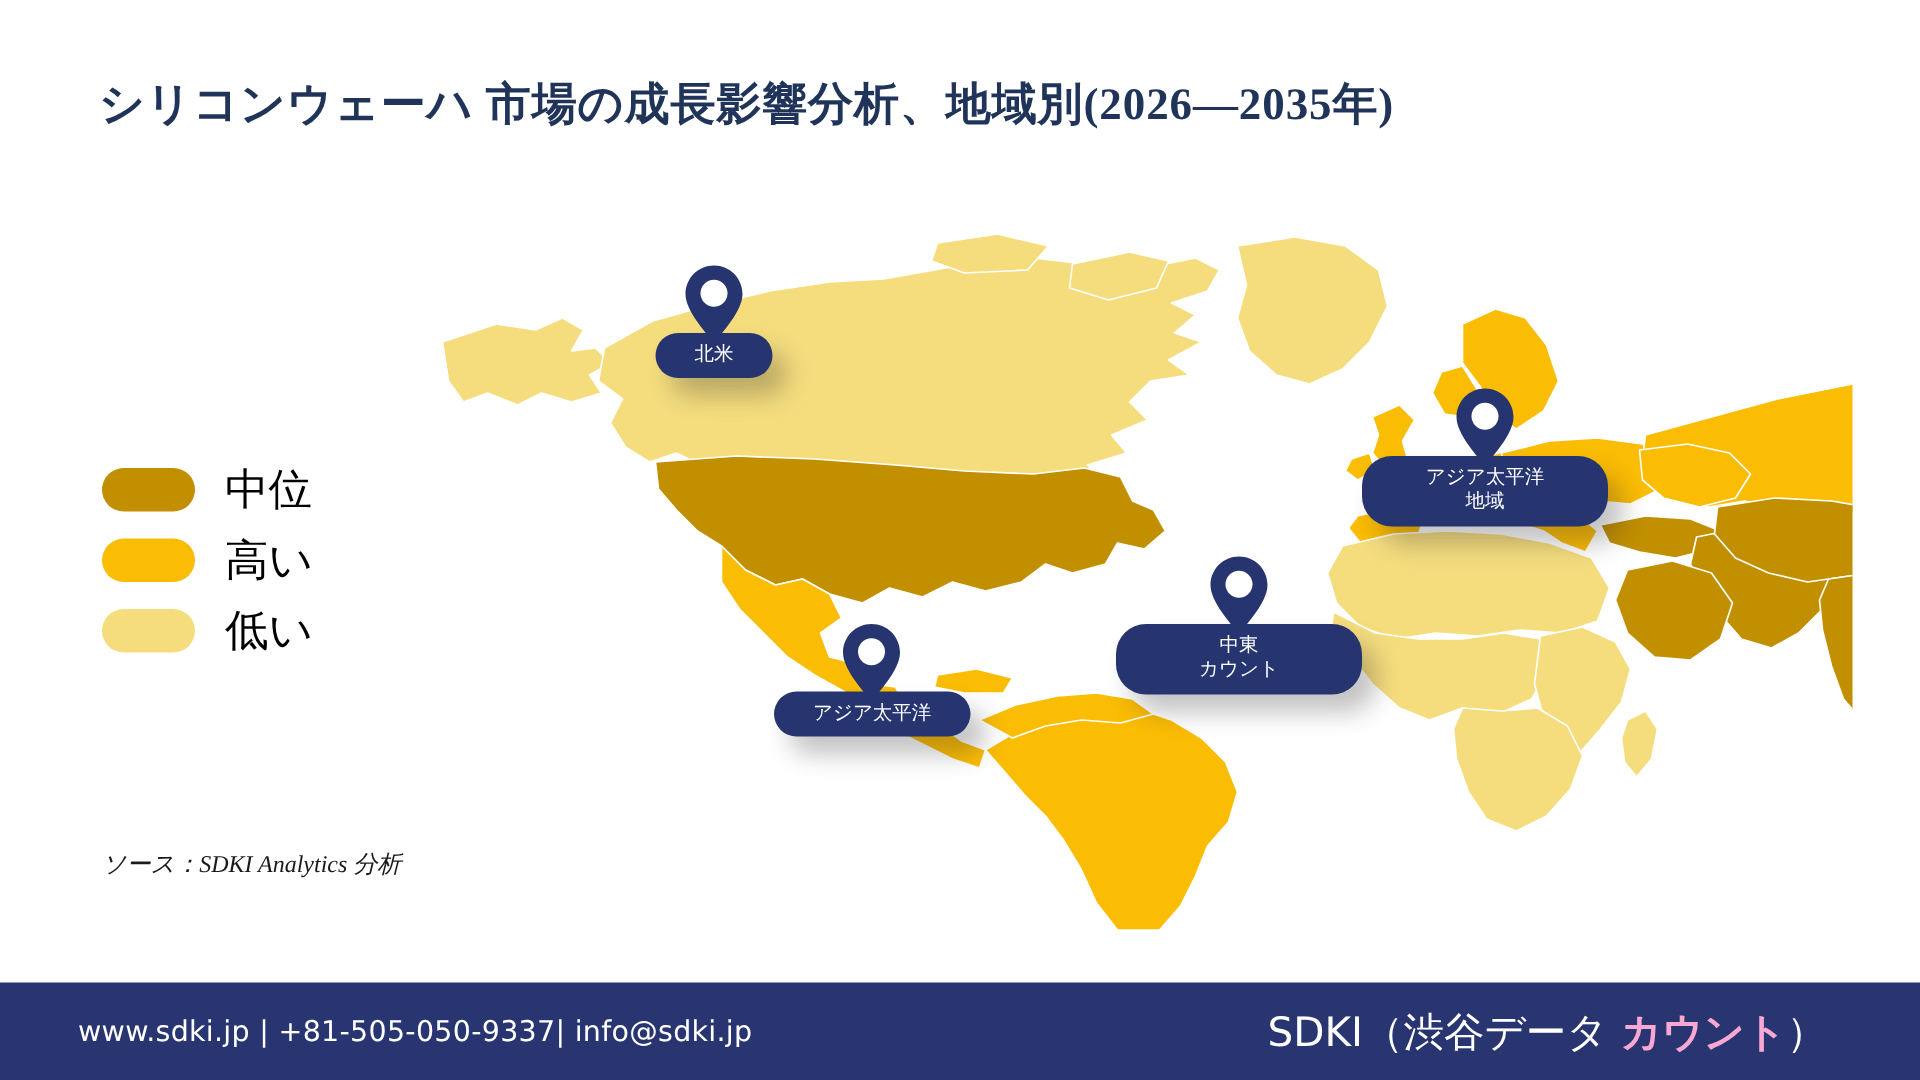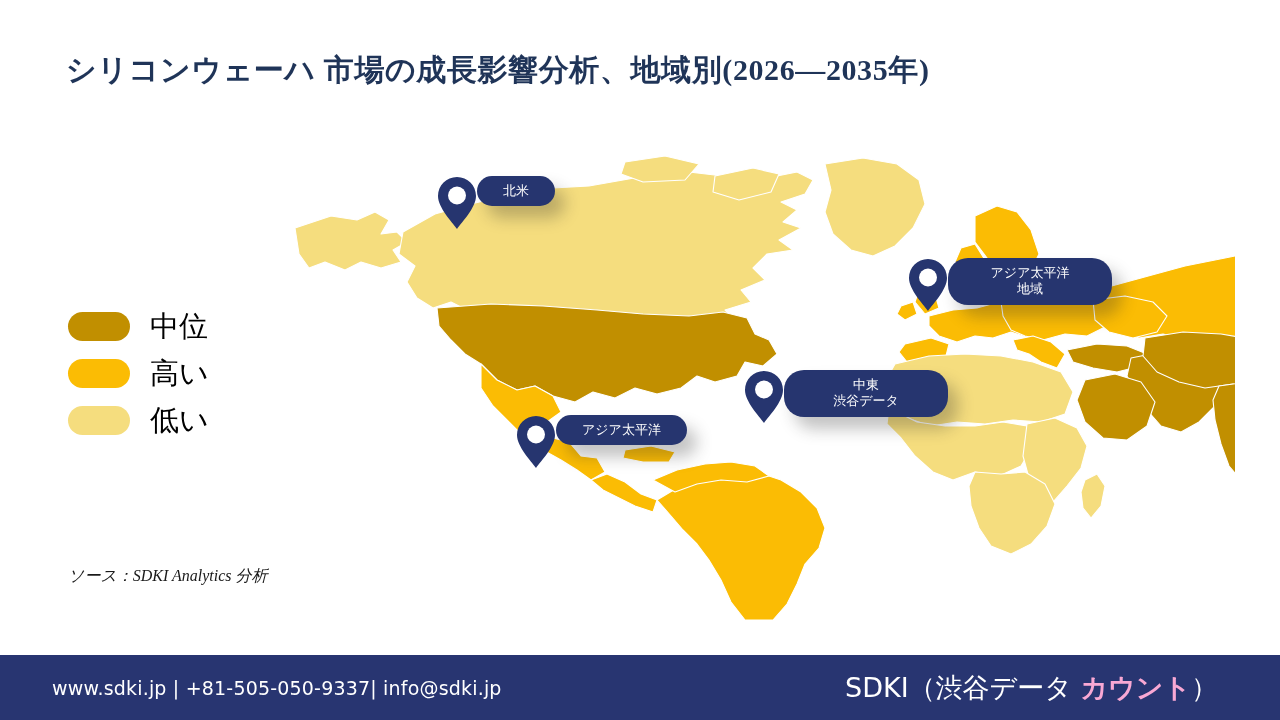--- a/index.html
+++ b/index.html
@@ -75,22 +75,22 @@
     top: 150px;
     width: 950px;
     height: 470px;
   }
   #world-map { display: block; width: 950px; height: 470px; }
 
   
   .marker {
     position: absolute;
     display: flex;
-    flex-direction: row;
-    align-items: flex-start;
+    flex-direction: column;
+    align-items: center;
   }
   .marker-pin {
     position: relative;
     z-index: 3;
     margin-bottom: -13px;
   }
   .marker-pill {
     position: relative;
     z-index: 2;
     background: #26356f;
@@ -286,21 +286,21 @@
   </div>
 
   <div class="marker big" style="left:459px; top:220px; position:absolute;">
     <span class="marker-pin">
       <svg width="40" height="54" viewBox="0 0 40 54">
           <path d="M20 1C9.5 1 1 9.5 1 20c0 11.5 14 26 19 33 5-7 19-21.5 19-33C39 9.5 30.5 1 20 1z" fill="#26356f"></path>
           <circle cx="20" cy="19.5" r="9" fill="#ffffff"></circle>
         </svg>
     </span>
     <span class="marker-pill">中東
-渋谷データ</span>
+カウント</span>
   </div>
 
   <div class="marker" style="left:231px; top:265px; position:absolute;">
     <span class="marker-pin">
       <svg width="40" height="54" viewBox="0 0 40 54">
           <path d="M20 1C9.5 1 1 9.5 1 20c0 11.5 14 26 19 33 5-7 19-21.5 19-33C39 9.5 30.5 1 20 1z" fill="#26356f"></path>
           <circle cx="20" cy="19.5" r="9" fill="#ffffff"></circle>
         </svg>
     </span>
     <span class="marker-pill">アジア太平洋</span>

